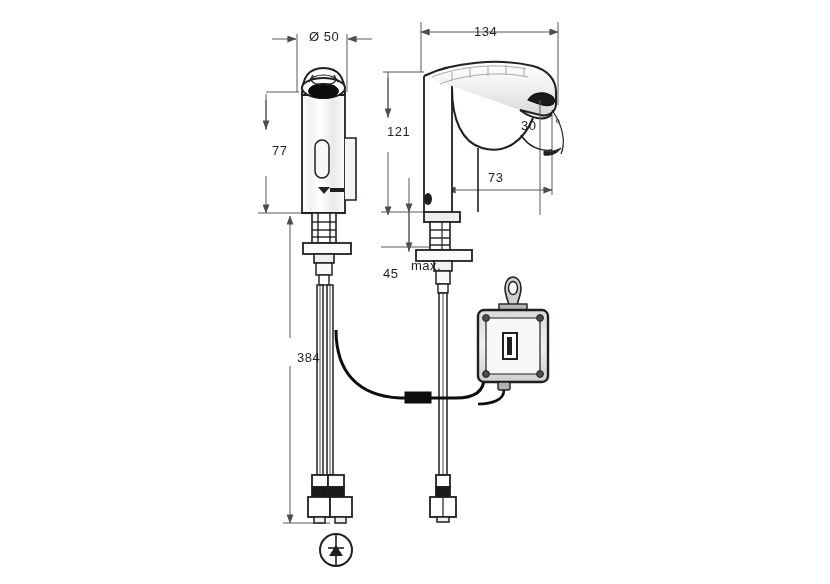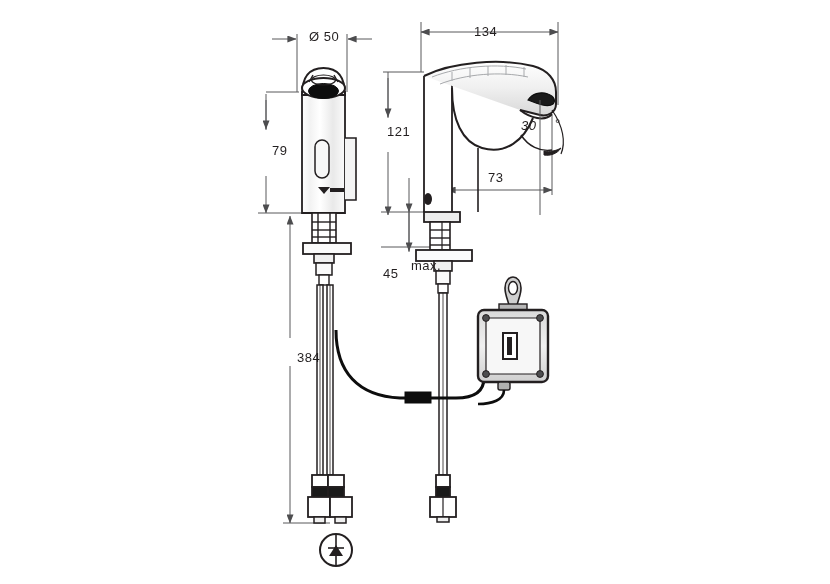--- a/index.html
+++ b/index.html
@@ -11,21 +11,21 @@
   #sheet{position:absolute;inset:0;width:830px;height:584px;}
   .dimtext{
     position:absolute;
     font-family:"Liberation Sans", sans-serif;
     font-size:13px;
     color:#231f20;
     letter-spacing:0.5px;
     white-space:nowrap;
     user-select:none;
   }
-  .dimtext.italic{font-style:italic;}
+  .dimtext.italic{}
   .dimtext.small{font-size:13px;}
 </style>
 </head>
 <body>
 
 <svg id="sheet" viewBox="0 0 830 584" xmlns="http://www.w3.org/2000/svg">
 
   <defs>
     <marker id="ah" markerWidth="9" markerHeight="7" refX="8.6" refY="3.5" orient="auto" markerUnits="userSpaceOnUse">
       <path d="M0,0 L9,3.5 L0,7 z" fill="#4d4d4f"></path>
@@ -246,21 +246,21 @@
     <rect x="503" y="333" width="14" height="26" fill="#ffffff" stroke="#231f20" stroke-width="2"></rect>
     <rect x="507" y="337" width="5" height="18" fill="#231f20"></rect>
 
     <rect x="498" y="382" width="12" height="8" rx="2" fill="#b0b0b0" stroke="#231f20" stroke-width="1.4"></rect>
     <path d="M504,390 C504,400 492,404 478,404" stroke="#0d0d0d" stroke-width="2.6" fill="none"></path>
   </g>
 
 </svg>
 
 <div class="dimtext" style="left:309px; top:29px;">Ø 50</div>
-<div class="dimtext" style="left:272px; top:143px;">79</div>
+<div class="dimtext" style="left:272px; top:143px;">77</div>
 <div class="dimtext" style="left:268px; top:350px;margin-left:29px;">384</div>
 <div class="dimtext" style="left:474px; top:18px;margin-top:6px;">134</div>
 <div class="dimtext" style="left:387px; top:124px;text-align:right;">121</div>
 <div class="dimtext" style="left:488px; top:170px;">73</div>
 <div class="dimtext" style="left:383px; top:258px;margin-left:28px;">max.</div>
 <div class="dimtext" style="left:383px; top:266px;">45</div>
 <div class="dimtext italic" style="left:521px; top:118px;">30</div>
 <div class="dimtext small" style="left:555px; top:116px;">°</div>
 
 </body></html>

